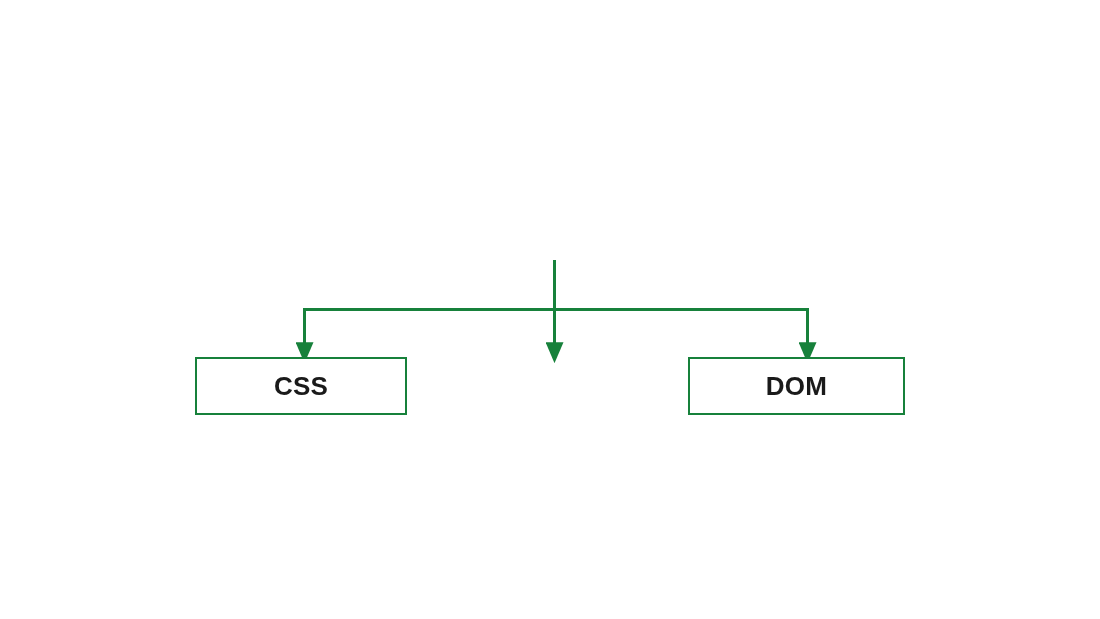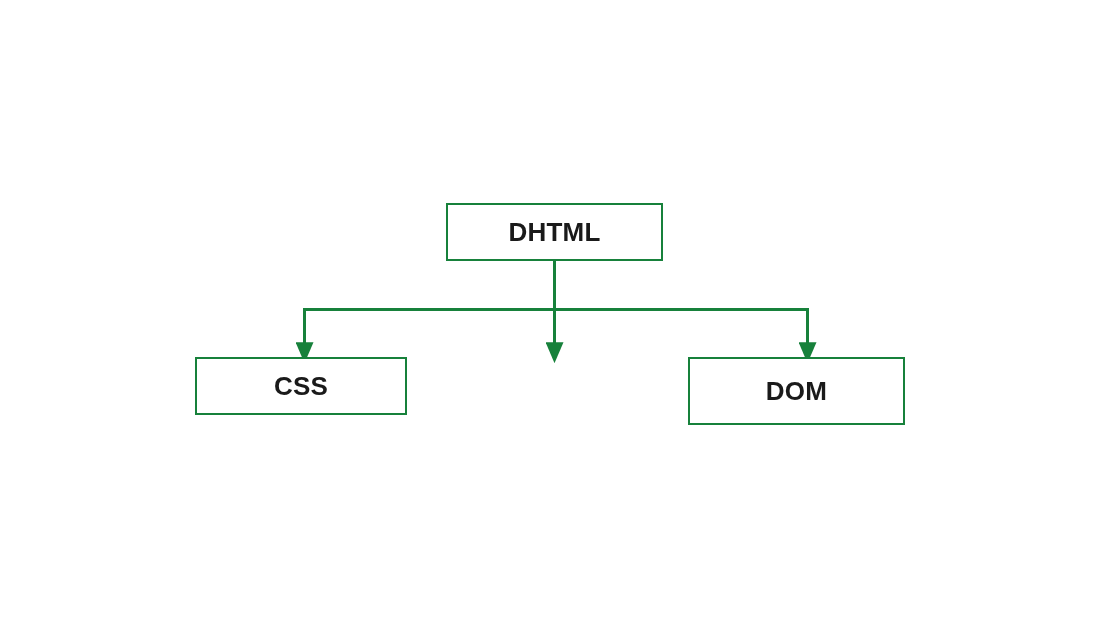--- a/index.html
+++ b/index.html
@@ -58,26 +58,23 @@
 
     <line x1="554.5" y1="260" x2="554.5" y2="344" stroke="#17813b" stroke-width="3" marker-end="url(#arrowhead)"></line>
 
     <line x1="304" y1="309.5" x2="808" y2="309.5" stroke="#17813b" stroke-width="3"></line>
 
     <line x1="304.5" y1="308" x2="304.5" y2="344" stroke="#17813b" stroke-width="3" marker-end="url(#arrowhead)"></line>
 
     <line x1="807.5" y1="308" x2="807.5" y2="344" stroke="#17813b" stroke-width="3" marker-end="url(#arrowhead)"></line>
   </svg>
 
-  <div class="node-box" id="node-root" style="left:446px; top:203px; width:217px; height:58px; border:2.5px solid #17813b;">
-    <span class="node-label label-lg">DHTML</span>
-  </div>
 
   <div class="node-box" id="node-css" style="left:195px; top:357px; width:212px; height:58px; border:2.5px solid #17813b;">
     <span class="node-label label-lg">CSS</span>
   </div>
 
 
-  <div class="node-box" id="node-dom" style="left:688px; top:357px; width:217px; height:68px; border:2.5px solid #17813b;">
+  <div class="node-box" id="node-dom" style="left:688px; top:357px; width:217px; height:58px; border:2.5px solid #17813b;">
     <span class="node-label label-lg">DOM</span>
   </div>
 
 </div>
 
 </body></html>

